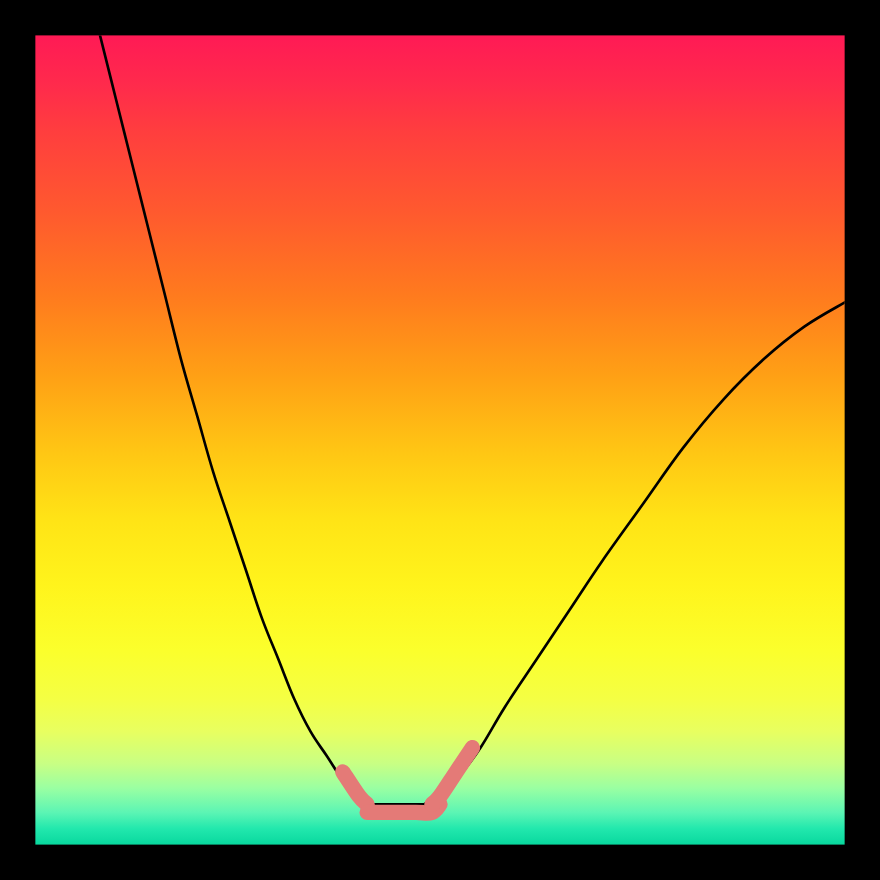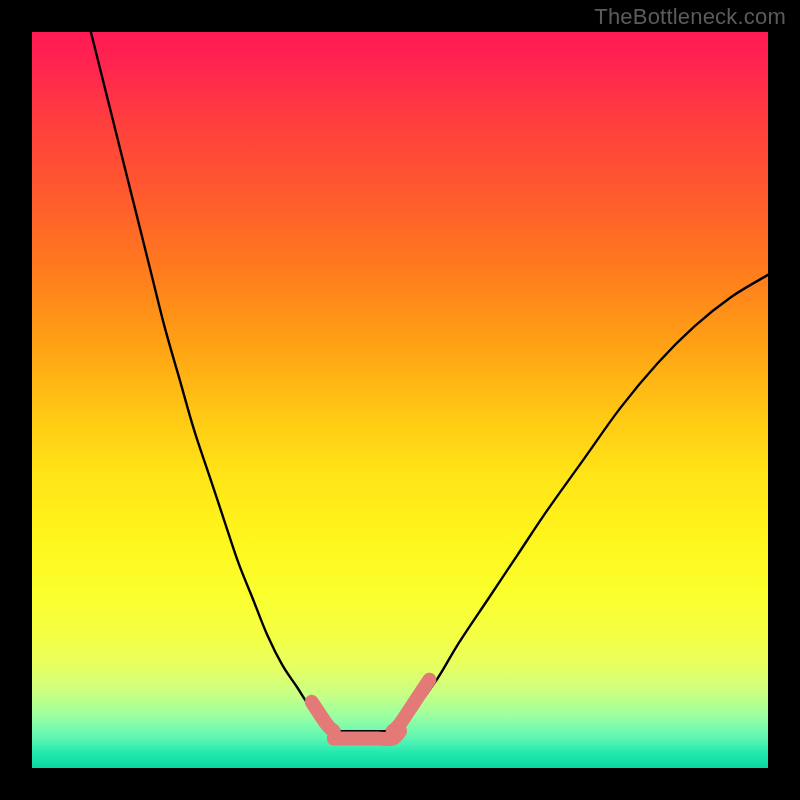--- a/index.html
+++ b/index.html
@@ -62,21 +62,20 @@
   svg.curves {
     position: absolute;
     left: 0; top: 0;
     width: 736px; height: 736px;
   }
 </style>
 </head>
 <body>
 
 <div class="frame">
-  <div class="watermark">TheBottleneck.com</div>
   <div class="plot">
     <div class="gradient"></div>
     <svg class="curves" viewBox="0 0 736 736" preserveAspectRatio="none">
       <g id="svg-layer">
           <path d="M 58.88 0 C 61.5296 10.598399999999998, 68.30080000000001 37.6832, 73.60000000000001 58.879999999999995 C 78.89920000000001 80.07679999999999, 83.0208 96.5632, 88.32 117.75999999999999 C 93.61919999999999 138.9568, 97.74080000000001 155.4432, 103.04 176.64 C 108.3392 197.83679999999998, 112.4608 214.32319999999999, 117.76 235.51999999999998 C 123.0592 256.7168, 127.18079999999999 274.528, 132.48 294.40000000000003 C 137.7792 314.27200000000005, 141.9008 327.3728, 147.20000000000002 345.91999999999996 C 152.49920000000003 364.46719999999993, 156.6208 380.2176, 161.92 397.44 C 167.21919999999997 414.6624, 171.34079999999997 425.70239999999995, 176.64 441.59999999999997 C 181.9392 457.4976, 186.0608 469.8624, 191.36 485.76 C 196.65920000000003 501.6576, 200.78080000000003 515.3471999999999, 206.08 529.92 C 211.3792 544.4928, 215.50079999999997 553.472, 220.79999999999998 566.72 C 226.0992 579.9680000000001, 230.2208 591.5968, 235.52 603.52 C 240.81920000000002 615.4431999999999, 244.94080000000002 623.6864, 250.24 632.96 C 255.5392 642.2336, 259.6608 647.0912, 264.96 655.04 C 270.25919999999996 662.9888, 274.3808 670.496, 279.68 677.12 C 284.9792 683.744, 290.42560000000003 687.8656, 294.40000000000003 691.84 C 298.37440000000004 695.8144000000001, 299.11039999999997 697.8752000000001, 301.76 699.2 C 304.4096 700.5248, 307.7952 699.2, 309.12 699.2" fill="none" stroke="#000000" stroke-width="2.4" stroke-linecap="round"></path>
           <path d="M 353.28 699.2 C 355.9296 697.8752000000001, 362.7008 695.8144000000001, 368 691.84 C 373.2992 687.8656, 376.096 685.0688, 382.72 677.12 C 389.34400000000005 669.1712, 396.8512 659.6032, 404.8 647.6800000000001 C 412.7488 635.7568000000001, 417.6064 625.4528, 426.88 610.88 C 436.1536 596.3072, 445.72159999999997 582.6176, 456.32 566.72 C 466.9184 550.8224, 475.1616000000001 538.4576, 485.76000000000005 522.56 C 496.3584 506.66239999999993, 503.2767999999999 495.6224, 515.1999999999999 478.40000000000003 C 527.1231999999999 461.17760000000004, 538.752 445.42719999999997, 552 426.88 C 565.248 408.3328, 575.552 392.5824, 588.8000000000001 375.36 C 602.0480000000001 358.1376, 612.3520000000001 345.77279999999996, 625.6 331.2 C 638.848 316.6272, 649.152 306.32320000000004, 662.4 294.40000000000003 C 675.6479999999999 282.4768, 685.9519999999999 274.23359999999997, 699.1999999999999 264.96 C 712.448 255.68639999999996, 729.376 246.8544, 736 242.88" fill="none" stroke="#000000" stroke-width="2.4" stroke-linecap="round"></path>
           <path d="M 301.76 699.2 C 305.7344 699.2, 315.89119999999997 699.2, 323.84 699.2 C 331.7888 699.2, 339.29599999999994 699.2, 345.91999999999996 699.2 C 352.544 699.2, 357.99039999999997 699.2, 360.64 699.2" fill="none" stroke="#000000" stroke-width="2.2" stroke-linecap="round"></path>
           <path d="M 279.68 669.76 C 282.3296 673.7344, 290.42560000000003 686.5408, 294.40000000000003 691.84 C 298.37440000000004 697.1392000000001, 300.4352 697.8752000000001, 301.76 699.2" fill="none" stroke="#e47a77" stroke-width="14" stroke-linecap="round" stroke-linejoin="round"></path>
           <path d="M 301.76 706.56 C 305.7344 706.56, 315.89119999999997 706.56, 323.84 706.56 C 331.7888 706.56, 339.29599999999994 706.56, 345.91999999999996 706.56 C 352.544 706.56, 356.6656 707.8847999999999, 360.64 706.56 C 364.6144 705.2352, 366.6752 700.5248, 368 699.2" fill="none" stroke="#e47a77" stroke-width="14" stroke-linecap="round" stroke-linejoin="round"></path>
           <path d="M 360.64 699.2 C 361.96479999999997 697.8752000000001, 364.0256 697.1392000000001, 368 691.84 C 371.9744 686.5408, 377.42080000000004 677.7088, 382.72 669.76 C 388.0192 661.8112, 394.79040000000003 651.6544, 397.44000000000005 647.6800000000001" fill="none" stroke="#e47a77" stroke-width="14" stroke-linecap="round" stroke-linejoin="round"></path>

